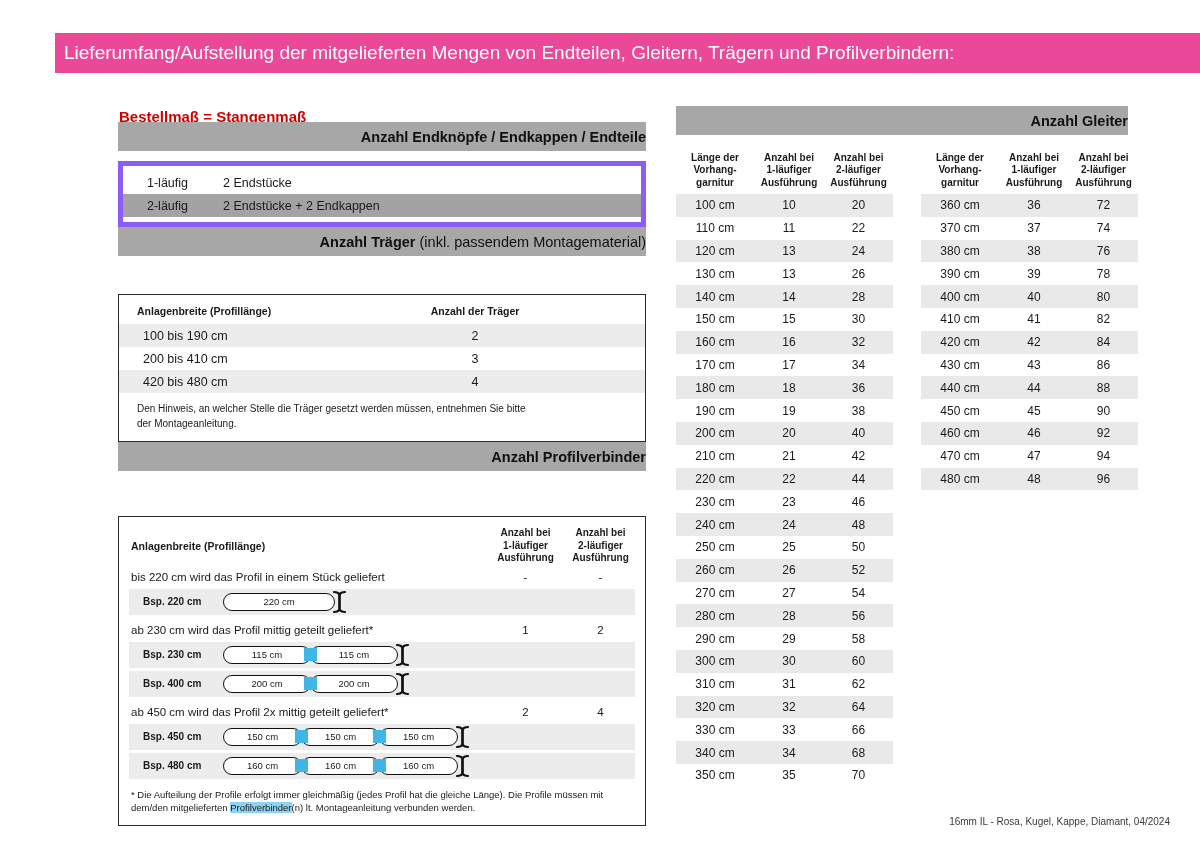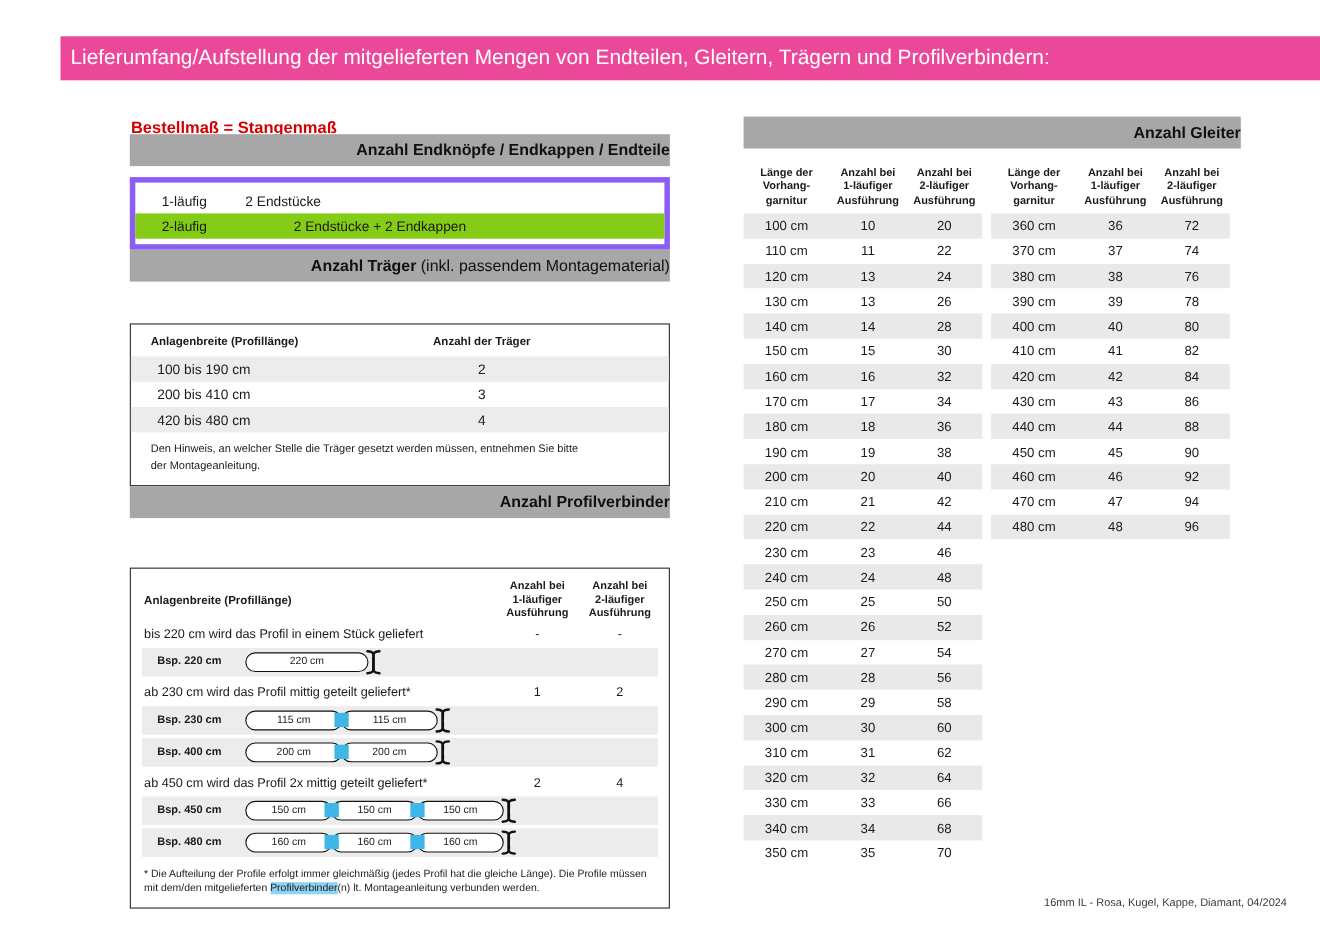--- a/index.html
+++ b/index.html
@@ -11,33 +11,33 @@
   *{box-sizing:border-box;}
 
   .title-bar{
     position:absolute;left:55px;top:33px;right:0;height:40px;
     background:#ec4899;color:#fff;display:flex;align-items:center;
     padding-left:9px;font-size:19px;font-weight:normal;white-space:nowrap;
   }
   .subtitle{position:absolute;left:119px;top:108px;font-size:15px;font-weight:bold;color:#d40000;}
   .footer{position:absolute;right:30px;top:816px;font-size:10px;color:#3a3a3a;}
 
-  .left-col{position:absolute;left:118px;top:122px;width:491px;}
+  .left-col{position:absolute;left:118px;top:122px;width:528px;}
   .right-col{position:absolute;left:676px;top:106px;width:452px;}
 
   .section-bar{
     height:29px;background:#a7a7a7;display:flex;align-items:center;
     padding-left:0;font-size:14.5px;color:#101010;white-space:pre;justify-content:flex-end;
   }
   .section-bar .b{font-weight:bold;}
 
   
   .et-table{margin-top:10px;border:5px solid #8b5cf6;background:#fff;padding:5px 0;}
   .et-row{height:23px;display:flex;align-items:center;font-size:12.5px;}
-  .et-row.stripe{background:#84cc16;gap:44px;}
+  .et-row.stripe{background:#a3a3a3;}
   .et-type{width:100px;padding-left:24px;}
   .et-value{flex:1;}
 
   
   .t-table{margin-top:38px;border:1px solid #2a2a2a;padding:8px 0 10px;}
   .t-head{display:flex;padding:2px 100px 7px 0;font-weight:bold;font-size:10.5px;}
   .th1{flex:1;padding-left:18px;}
   .th2{width:140px;text-align:center;}
   .t-row{display:flex;height:23px;align-items:center;font-size:12.5px;padding-right:100px;}
   .t-row.stripe{background:#ececec;}
@@ -64,21 +64,21 @@
   }
   .seg-1{width:112px;}
   .seg-2{width:88px;}
   .seg-3{width:79px;}
   .connector{width:13px;height:13px;background:#3eb7e8;position:relative;z-index:2;margin:0 -7px;}
   .end-bracket{margin-left:-3px;display:flex;align-items:center;}
   .p-footnote{margin:9px 12px 0;font-size:9.5px;line-height:1.45;}
   .p-footnote .hl{background:#8ed3f1;}
 
   
-  .g-tables{margin-top:10px;display:flex;gap:8px;}
+  .g-tables{margin-top:10px;display:flex;gap:28px;}
   .g-table{width:217px;}
   .g-head{
     display:flex;height:49px;align-items:flex-end;padding-bottom:5px;
     font-size:10px;font-weight:bold;line-height:1.25;text-align:center;
   }
   .g-row{display:flex;height:22.8px;align-items:center;font-size:12px;}
   .g-row.stripe{background:#e9e9e9;}
   .g-cell{text-align:center;}
   .g-c0{width:78px;}
   .g-c1{width:70px;}

